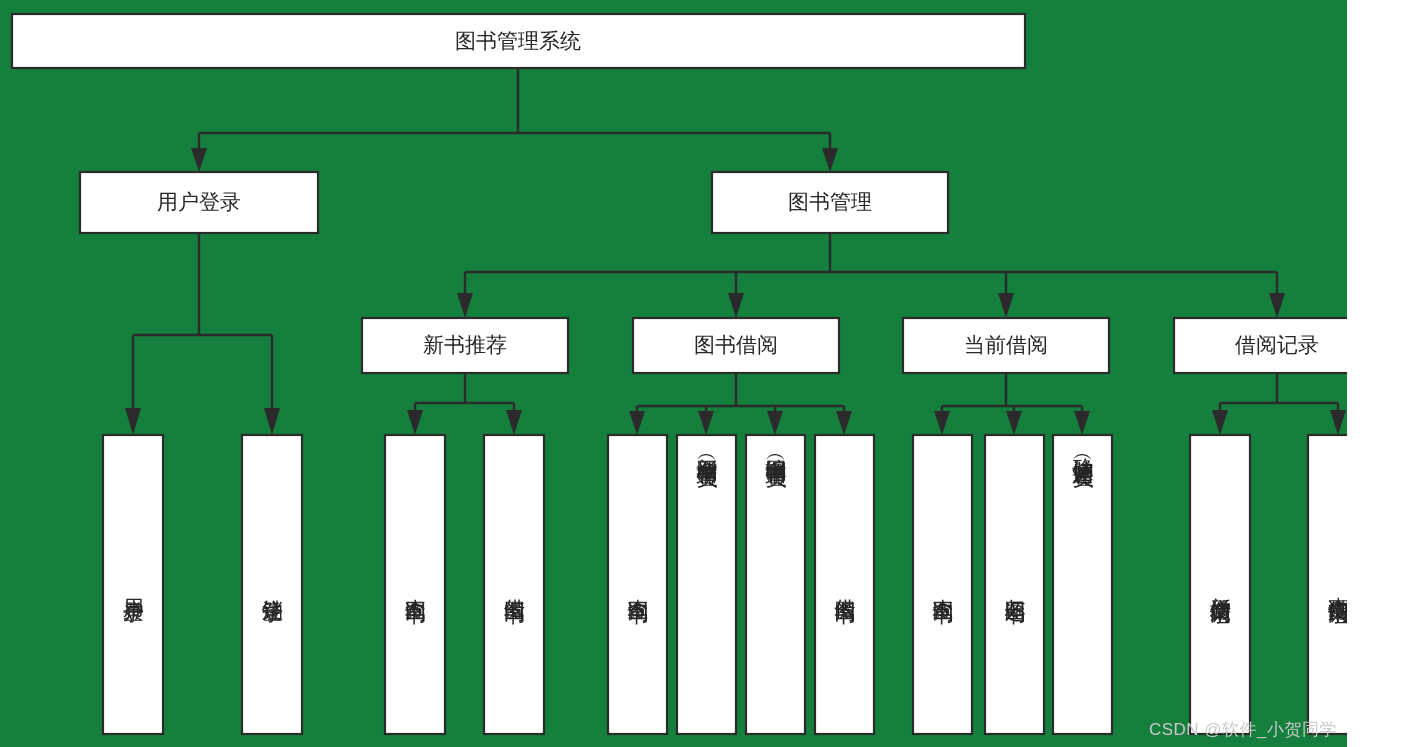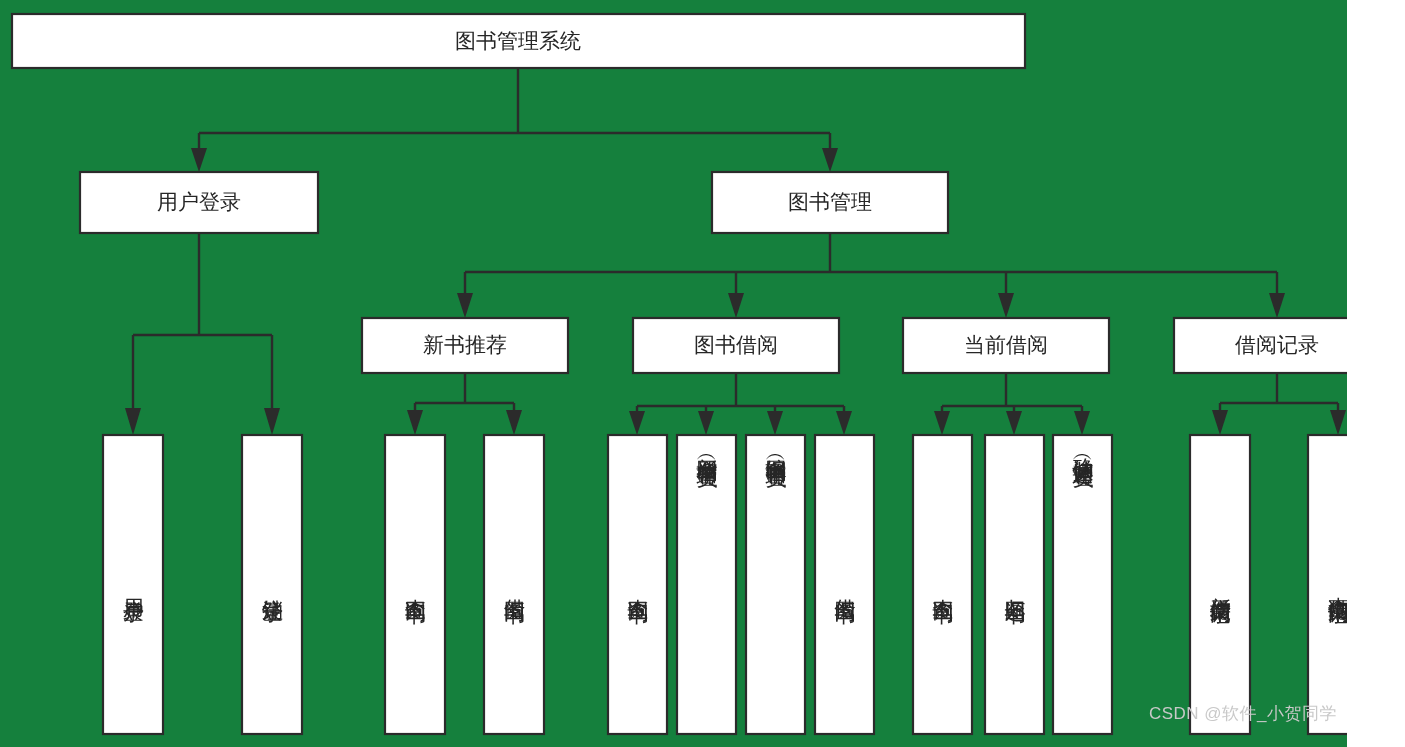--- a/index.html
+++ b/index.html
@@ -61,21 +61,21 @@
     font-size: 21px;
     line-height: 1.18;
     color: #262626;
     letter-spacing: 1.5px;
     white-space: nowrap;
     text-align: center;
   }
   .watermark {
     position: absolute;
     right: 10px;
-    bottom: 22px;
+    bottom: 6px;
     font-family: "Liberation Sans", "DejaVu Sans", sans-serif;
     font-size: 17px;
     color: #c9c9c9;
     letter-spacing: 0.5px;
     user-select: none;
   }
 </style>
 </head>
 <body>
 

